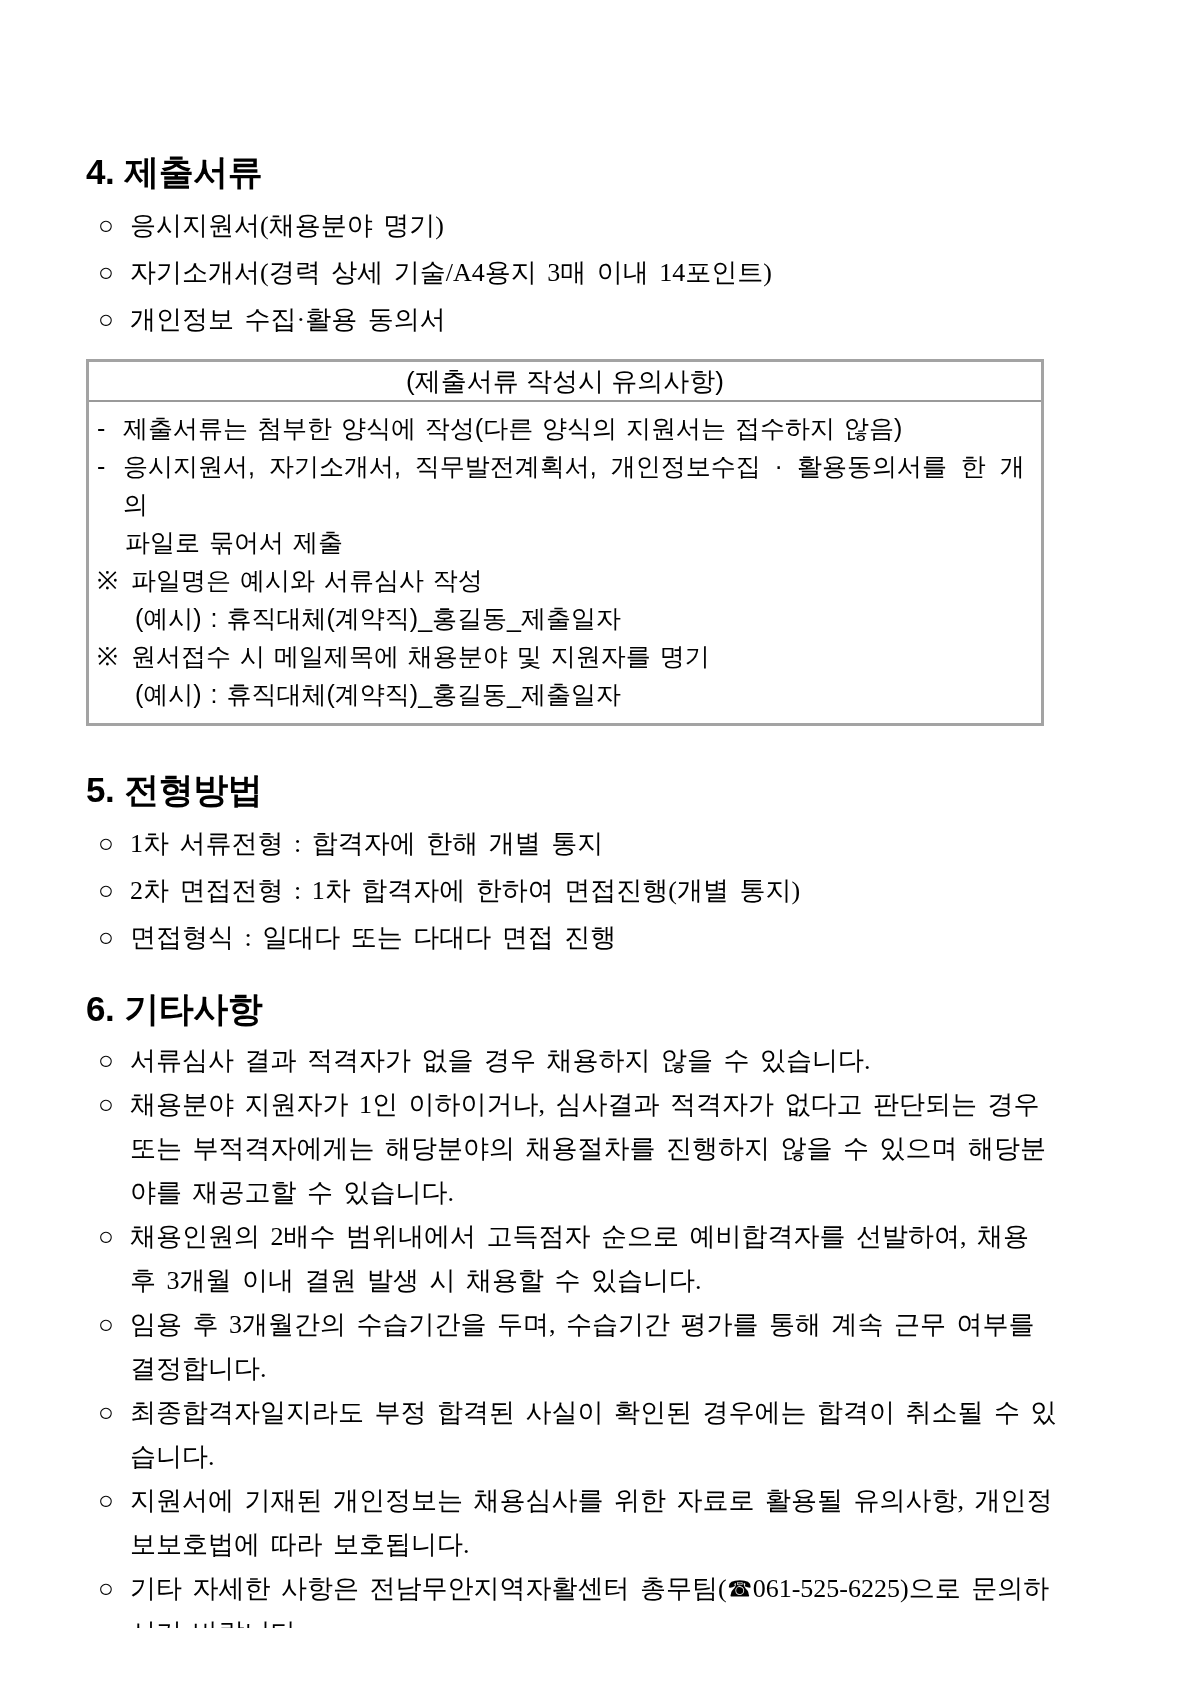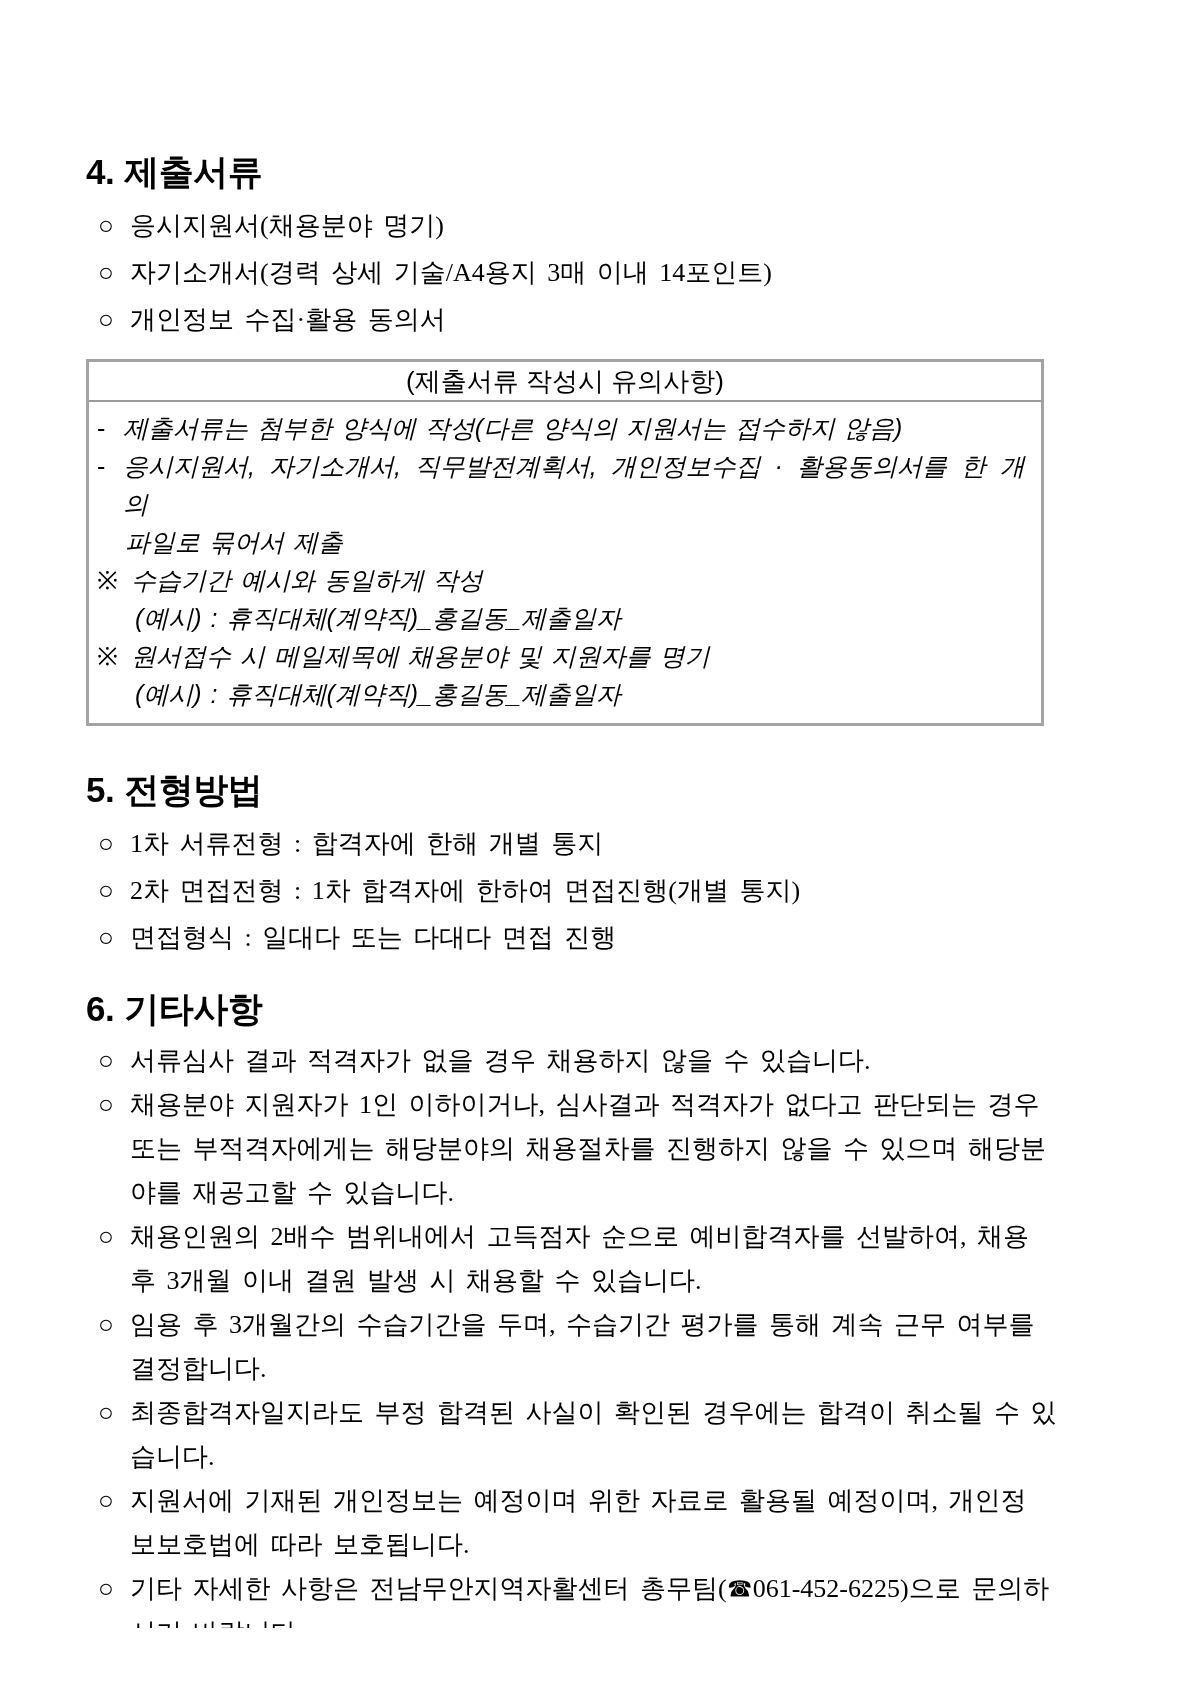--- a/index.html
+++ b/index.html
@@ -48,21 +48,21 @@
     padding: 1px 0;
     border-bottom: 2px solid #9a9a9a;
   }
   .notice-body { padding: 7px 8px 10px 8px; font-size: 25px; }
   .n-line { display: flex; line-height: 38px; word-spacing: 2px; }
   .n-marker { flex: 0 0 26px; }
   .n-line.star .n-marker { flex: 0 0 34px; }
   .n-line.cont { padding-left: 28px; align-items: center; }
   .n-line.ex { padding-left: 38px; }
   .n-line.wide { word-spacing: 7px; }
-  .n-text { flex: 1; font-style: italic; }
+  .n-text { flex: 1; }
 
   .sec-5 .heading { margin-top: 42px; }
   .sec-6 .heading { margin-top: 26px; }
 
   .t-lines { margin: 8px 0 0 0; padding-left: 12px; }
   .t-line {
     display: flex;
     font-size: 26px;
     line-height: 44px;
     word-spacing: 4px;
@@ -101,21 +101,21 @@
         </div>
         <div class="n-line dash wide">
           <span class="n-marker">-</span>
           <span class="n-text">응시지원서, 자기소개서, 직무발전계획서, 개인정보수집 · 활용동의서를 한 개의</span>
         </div>
         <div class="n-line cont">
           <span class="n-text">파일로 묶어서 제출</span>
         </div>
         <div class="n-line star">
           <span class="n-marker">※</span>
-          <span class="n-text">수습기간 예시와 동일하게 작성</span>
+          <span class="n-text">파일명은 예시와 서류심사 작성</span>
         </div>
         <div class="n-line ex">
           <span class="n-text">(예시) : 휴직대체(계약직)_홍길동_제출일자</span>
         </div>
         <div class="n-line star">
           <span class="n-marker">※</span>
           <span class="n-text">원서접수 시 메일제목에 채용분야 및 지원자를 명기</span>
         </div>
         <div class="n-line ex">
           <span class="n-text">(예시) : 휴직대체(계약직)_홍길동_제출일자</span>
@@ -180,29 +180,29 @@
       <div class="t-line">
         <span class="t-marker">○</span>
         <span class="t-text">최종합격자일지라도 부정 합격된 사실이 확인된 경우에는 합격이 취소될 수 있</span>
       </div>
       <div class="t-line">
         <span class="t-marker"></span>
         <span class="t-text">습니다.</span>
       </div>
       <div class="t-line">
         <span class="t-marker">○</span>
-        <span class="t-text">지원서에 기재된 개인정보는 예정이며 위한 자료로 활용될 예정이며, 개인정</span>
+        <span class="t-text">지원서에 기재된 개인정보는 채용심사를 위한 자료로 활용될 유의사항, 개인정</span>
       </div>
       <div class="t-line">
         <span class="t-marker"></span>
         <span class="t-text">보보호법에 따라 보호됩니다.</span>
       </div>
       <div class="t-line">
         <span class="t-marker">○</span>
-        <span class="t-text">기타 자세한 사항은 전남무안지역자활센터 총무팀(☎061-452-6225)으로 문의하</span>
+        <span class="t-text">기타 자세한 사항은 전남무안지역자활센터 총무팀(☎061-525-6225)으로 문의하</span>
       </div>
       <div class="t-line">
         <span class="t-marker"></span>
         <span class="t-text">시기 바랍니다.</span>
       </div>
     </div>
   </section>
 
 </div>
 

